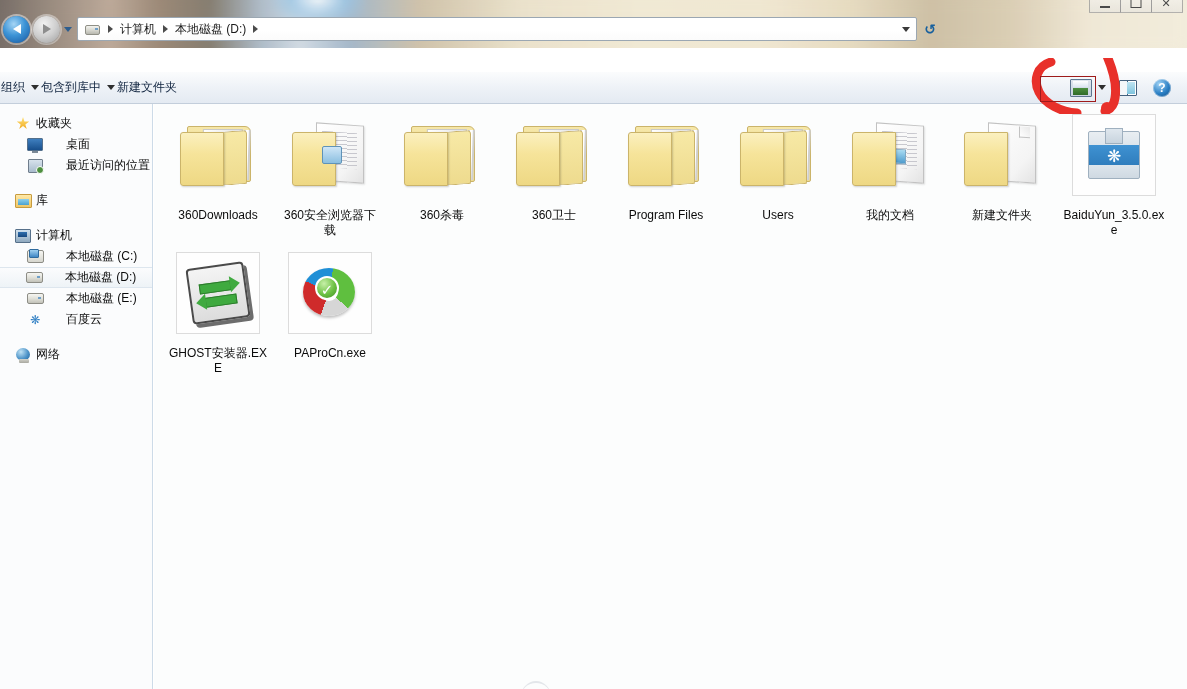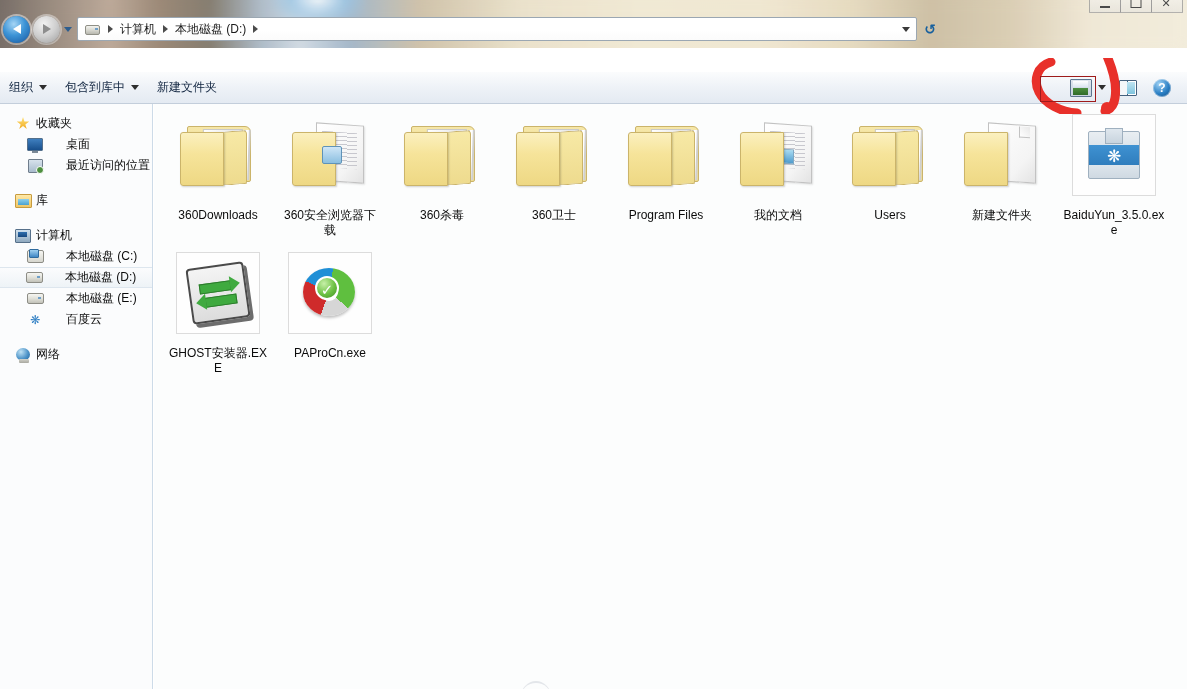--- a/index.html
+++ b/index.html
@@ -148,21 +148,21 @@
   .menu-item { padding: 2px 10px; font-size: 12px; color: #0d0d0d; }
 
   
   .toolbar {
     position: absolute; left: 0; top: 72px; width: 1187px; height: 32px;
     background: linear-gradient(to bottom, #fbfcfd 0%, #eef2f7 50%, #e4eaf2 100%);
     border-bottom: 1px solid #c3cedb;
     display: flex; align-items: center; box-sizing: border-box;
   }
   .tb-item {
-    display: flex; align-items: center; height: 24px; padding: 0 9px;
+    display: flex; align-items: center; height: 24px; padding: 0 1px;
     font-size: 12px; color: #10243f; white-space: nowrap;
   }
   .tb-caret {
     width: 0; height: 0; margin-left: 6px;
     border-left: 4px solid transparent; border-right: 4px solid transparent;
     border-top: 5px solid #2e2e2e;
   }
   .tb-spacer { flex: 1; }
   .tb-right { display: flex; align-items: center; padding-right: 8px; }
   .views-btn {
@@ -704,50 +704,50 @@
                 </div>
               <div class="tabflap"></div>
                 <div class="front"></div>
             </div>
           </div>
           <div class="cell-label">Program Files</div>
         </div>
 
         <div class="cell">
           <div class="thumb-box">
-            <div class="folder open">
-              <div class="sheet">
-                  <div class="doclines"></div>
-                  <div class="docpic"></div>
-                </div>
-              <div class="front"></div>
-            </div>
-          </div>
-          <div class="cell-label">我的文档</div>
-        </div>
-
-        <div class="cell">
-          <div class="thumb-box">
             <div class="folder">
               <div class="back"></div>
                 <div class="papers">
                   <div class="lines"></div>
                   <div class="pic"></div>
                 </div>
               <div class="tabflap"></div>
                 <div class="front"></div>
             </div>
           </div>
           <div class="cell-label">Users</div>
         </div>
 
         <div class="cell">
           <div class="thumb-box">
             <div class="folder open">
               <div class="sheet">
+                  <div class="doclines"></div>
+                  <div class="docpic"></div>
+                </div>
+              <div class="front"></div>
+            </div>
+          </div>
+          <div class="cell-label">我的文档</div>
+        </div>
+
+        <div class="cell">
+          <div class="thumb-box">
+            <div class="folder open">
+              <div class="sheet">
                   <div class="corner"></div>
                 </div>
               <div class="front"></div>
             </div>
           </div>
           <div class="cell-label">新建文件夹</div>
         </div>
 
         <div class="cell boxed">
           <div class="thumb-box">

